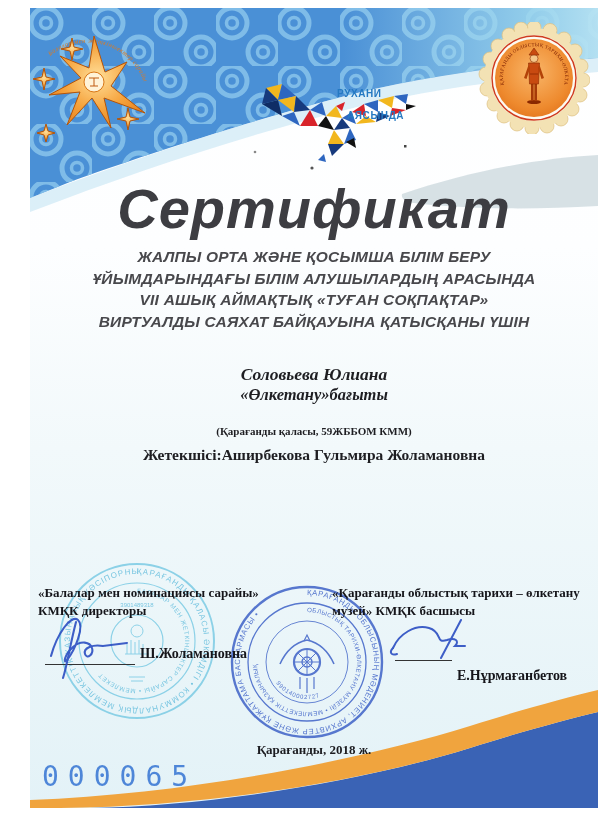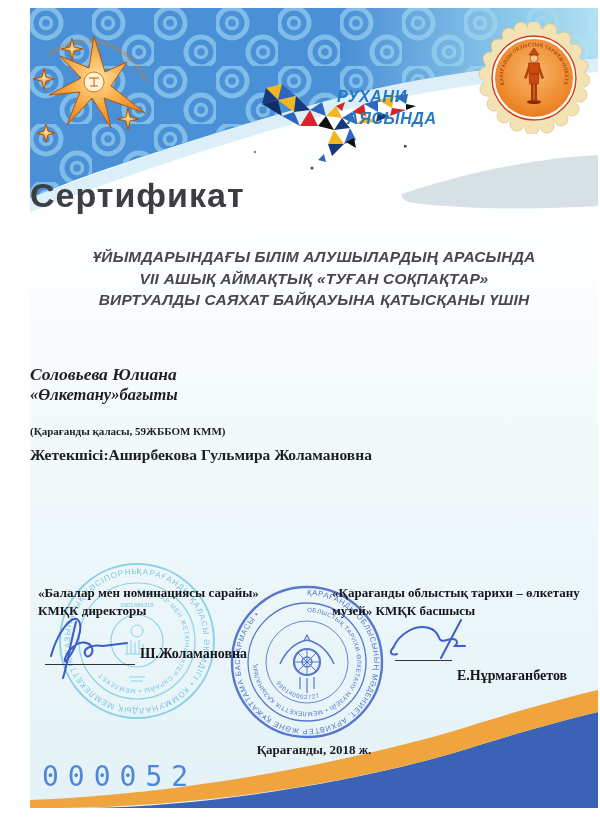--- a/index.html
+++ b/index.html
@@ -10,33 +10,33 @@
   .cert{
     position:absolute;left:30px;top:8px;width:568px;height:800px;
     background:linear-gradient(180deg,#ffffff 0%,#fdfeff 30%,#f2f9fb 55%,#e3f2f7 100%);
     overflow:hidden;
   }
   .abs{position:absolute;}
   svg{display:block;}
   
   .logo-word{
     position:absolute;font-family:"Liberation Sans",sans-serif;
-    font-weight:700;font-size:16px;letter-spacing:.6px;color:#2579c2;z-index:3;font-style:italic;
+    font-weight:700;font-size:10px;letter-spacing:.6px;color:#2579c2;z-index:3;
   }
   .title{
-    position:absolute;left:0;top:168px;width:100%;text-align:left;
-    font-family:"Liberation Sans",sans-serif;font-weight:700;
-    font-size:34px;letter-spacing:1px;color:#3d3d42;z-index:3;
+    position:absolute;left:0;top:168px;width:100%;text-align:center;
+    font-family:"Liberation Sans",sans-serif;font-style:italic;font-weight:700;
+    font-size:56px;letter-spacing:1px;color:#3d3d42;z-index:3;
   }
   .body-lines{
     position:absolute;left:0;top:238px;width:100%;text-align:center;z-index:3;
     font-family:"Liberation Sans",sans-serif;font-style:italic;font-weight:700;
     font-size:15.5px;line-height:21.5px;letter-spacing:.2px;color:#48484c;
   }
-  .recipient{position:absolute;left:0;width:100%;z-index:3;color:#1e1e22;}
+  .recipient{position:absolute;left:0;width:100%;text-align:center;z-index:3;color:#1e1e22;}
   .r-name{top:356px;font-weight:700;font-style:italic;font-size:17.5px;}
   .r-dir{top:377px;font-weight:700;font-style:italic;font-size:16.5px;}
   .r-nom{top:397px;font-weight:700;font-style:italic;font-size:16.5px;}
   .r-school{top:417px;font-weight:700;font-size:11px;}
   .r-super{top:438px;font-weight:700;font-size:15.5px;}
   .sig-title{
     position:absolute;z-index:3;font-weight:700;font-size:13px;line-height:1.35;color:#15151a;
   }
   .sig-name{position:absolute;z-index:4;font-weight:700;font-size:14px;color:#15151a;}
   .sig-line{position:absolute;z-index:3;border-bottom:1.3px solid #333;}
@@ -188,20 +188,21 @@
       <circle cx="64" cy="86" r="1.6" fill="#555555"></circle>
       <circle cx="7" cy="70" r="1.3" fill="#888888"></circle>
       <rect x="156" y="63" width="2.5" height="2.5" fill="#444444"></rect>
     </g>
   </svg>
   <div class="logo-word" style="left:307px;top:80px">РУХАНИ</div>
   <div class="logo-word" style="left:317px;top:102px">АЯСЫНДА</div>
 
   <div class="title">Сертификат</div>
   <div class="body-lines">
+    <div>ЖАЛПЫ ОРТА ЖӘНЕ ҚОСЫМША БІЛІМ БЕРУ</div>
     <div>ҰЙЫМДАРЫНДАҒЫ БІЛІМ АЛУШЫЛАРДЫҢ АРАСЫНДА</div>
     <div>VII АШЫҚ АЙМАҚТЫҚ «ТУҒАН СОҚПАҚТАР»</div>
     <div>ВИРТУАЛДЫ САЯХАТ БАЙҚАУЫНА ҚАТЫСҚАНЫ ҮШІН</div>
   </div>
 
   <div class="recipient r-name">Соловьева Юлиана</div>
   <div class="recipient r-dir">«Өлкетану»бағыты</div>
   <div class="recipient r-school">(Қарағанды қаласы, 59ЖББОМ КММ)</div>
   <div class="recipient r-super">Жетекшісі:Аширбекова Гульмира Жоламановна</div>
 
@@ -271,15 +272,15 @@
     <g fill="none" stroke="#2b4ec2" stroke-width="2" stroke-linecap="round" opacity="0.9">
       <path d="M8,40 C14,26 30,16 44,20 C58,24 50,36 62,32 C70,29 75,33 70,38 L80,38"></path>
       <path d="M56,50 L76,12"></path>
       <path d="M8,40 C4,44 6,48 12,46"></path>
     </g>
   </svg>
   <div class="sig-line" style="left:365px;top:652px;width:57px"></div>
   <div class="sig-name" style="left:427px;top:660px">Е.Нұрмағанбетов</div>
 
   <div class="place-date">Қарағанды, 2018 ж.</div>
-  <div class="serial">000052</div>
+  <div class="serial">000065</div>
 
 </div>
 
 </body></html>

